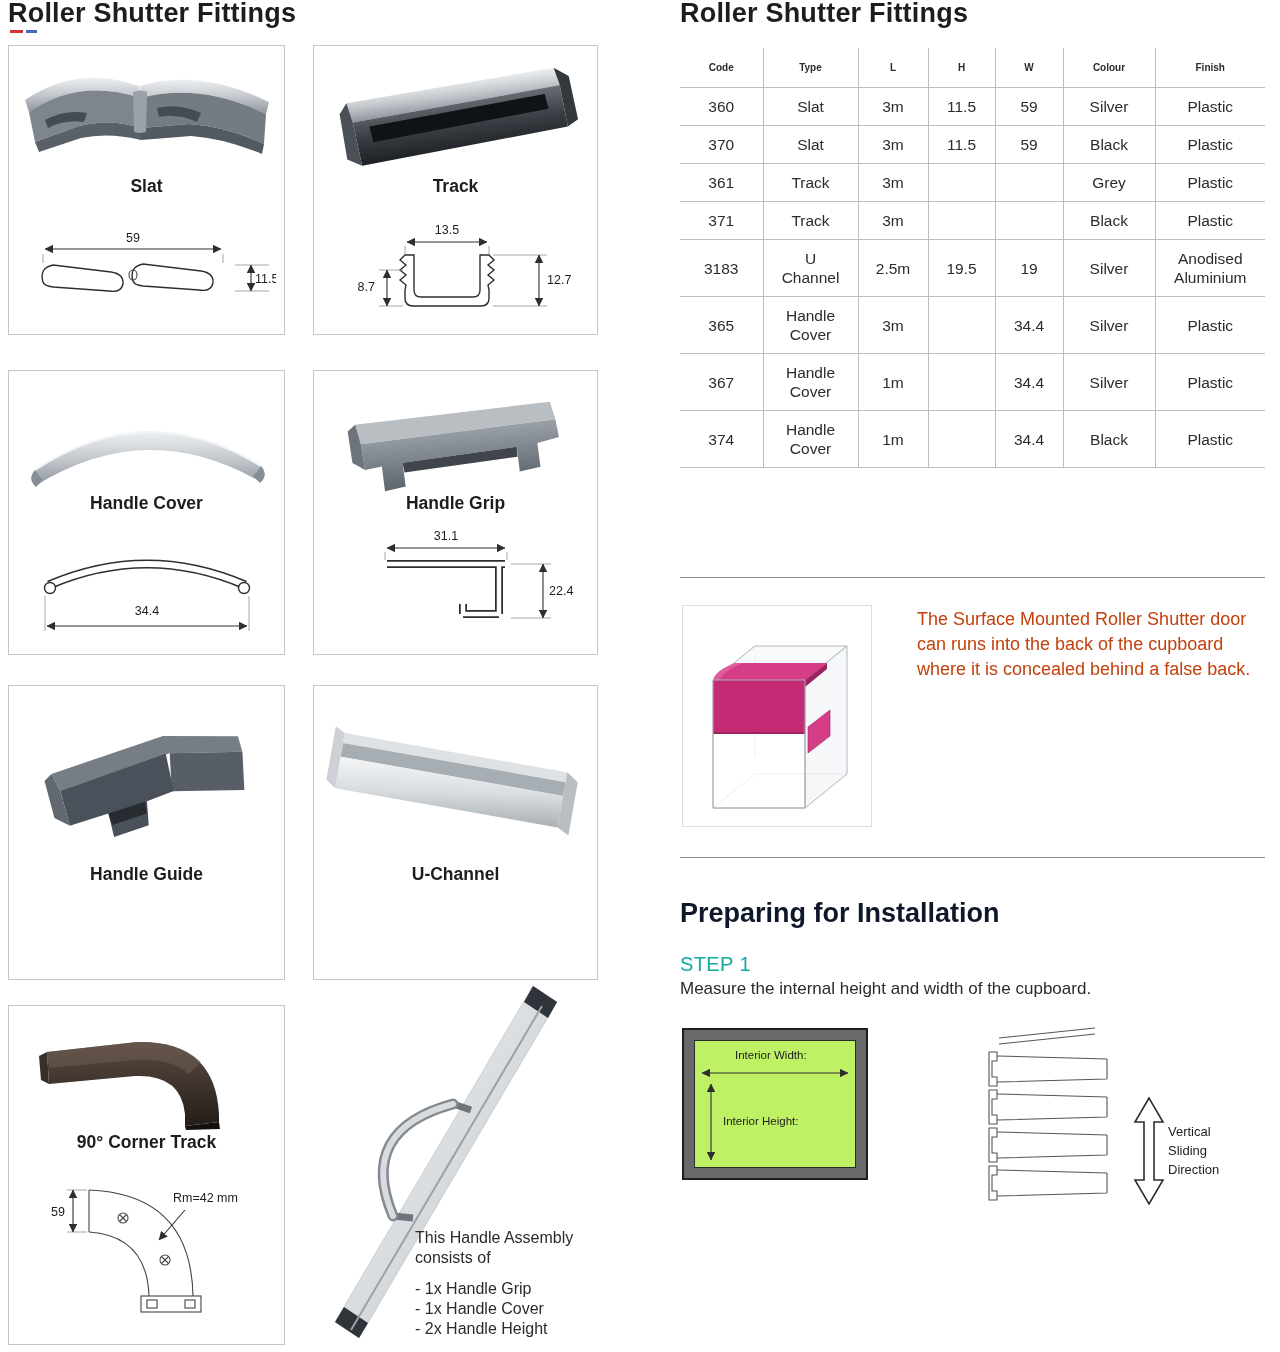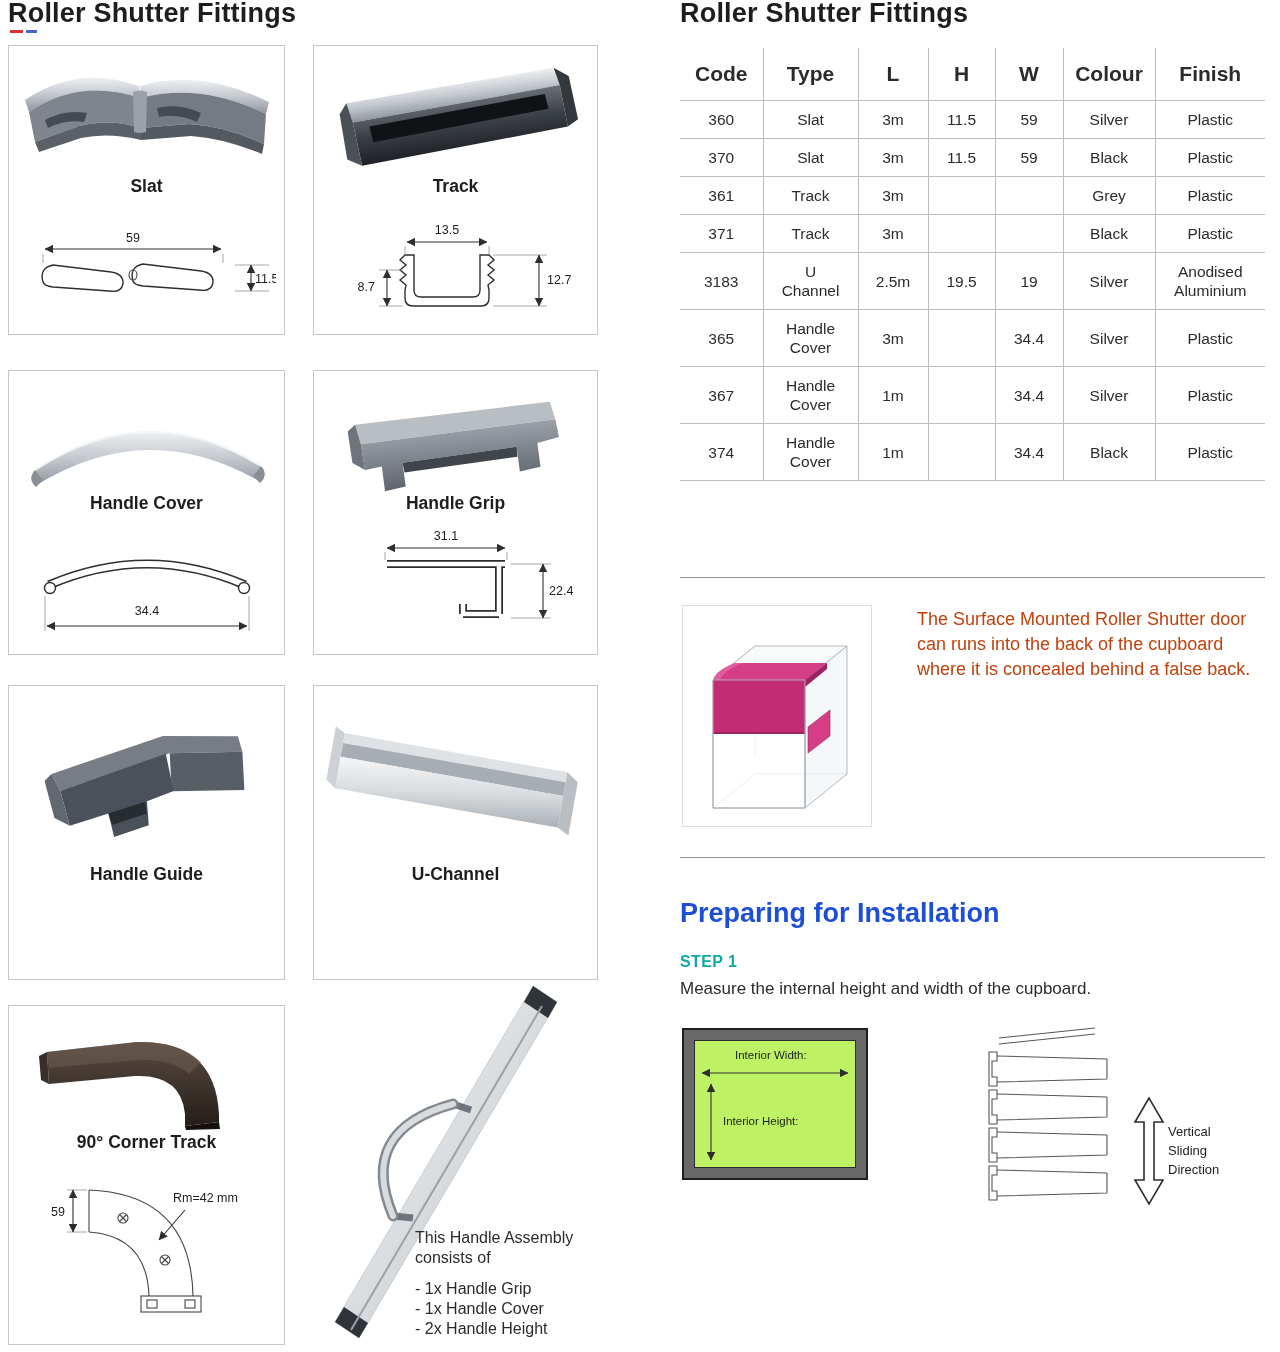--- a/index.html
+++ b/index.html
@@ -10,30 +10,30 @@
   .pbox { position:absolute; border:1px solid #c6c6c6; background:#fff; }
   .plabel { position:absolute; left:0; width:100%; text-align:center; font-weight:bold; font-size:17.5px; color:#1d1d1f; }
   .photo,.drawing { position:absolute; }
   .drawing text, .mi-svg text { font-family:"Liberation Sans",sans-serif; font-size:12.5px; fill:#1d1d1f; }
   .dim { stroke:#2e2e2e; stroke-width:1.1; fill:none; }
   .ext { stroke:#8f8f8f; stroke-width:.8; fill:none; }
   .outline { fill:#fff; stroke:#2e2e2e; stroke-width:1.4; }
   .thin { stroke:#444; stroke-width:1.1; fill:none; }
 
   table.fittings { position:absolute; left:680px; top:48px; width:585px; border-collapse:collapse; table-layout:fixed; }
-  .fittings th { font-size:21px; font-weight:bold; padding:14px 4px; }
+  .fittings th { font-size:10px; font-weight:bold; padding:14px 4px; }
   .fittings td { font-size:15.5px; padding:9px 4px; white-space:pre-line; line-height:19px; }
   .fittings th,.fittings td { text-align:center; vertical-align:middle; border-bottom:1px solid #bdbdbd; border-right:1px solid #bdbdbd; color:#2b2b2b; }
   .fittings th:last-child,.fittings td:last-child { border-right:none; }
 
   .divider { position:absolute; width:585px; border-top:1px solid #8f8f8f; }
   .illus-box { position:absolute; border:1px solid #ddd; background:#fff; }
   .note { position:absolute; font-size:18px; line-height:25px; color:#c2410c; }
-  .prep-title { position:absolute; font-size:27px; font-weight:bold; color:#1d4ed8; }
-  .step-label { position:absolute; font-size:16px; font-weight:bold; color:#10a9a1; letter-spacing:.4px; }
+  .prep-title { position:absolute; font-size:27px; font-weight:bold; color:#0f172a; }
+  .step-label { position:absolute; font-size:20px; font-weight:normal; color:#10a9a1; letter-spacing:.4px; }
   .step-text { position:absolute; font-size:17px; color:#2b2b2b; }
 
   .measure-outer { position:absolute; border:2px solid #1f1f1f; background:#696969; padding:10px; }
   .measure-inner { width:100%; height:100%; background:#bef264; border:1px solid #2a2a2a; position:relative; }
   .mi-svg { position:absolute; left:0; top:0; }
   .mi-svg text { font-size:11.5px; }
   .sliding-label { position:absolute; font-size:13px; line-height:19px; color:#1d1d1d; }
   .assembly-text { position:absolute; font-size:16px; line-height:20px; color:#2b2b2b; }
   .assembly-text .intro { margin-bottom:11px; }
   .dash { position:absolute; height:3px; }

